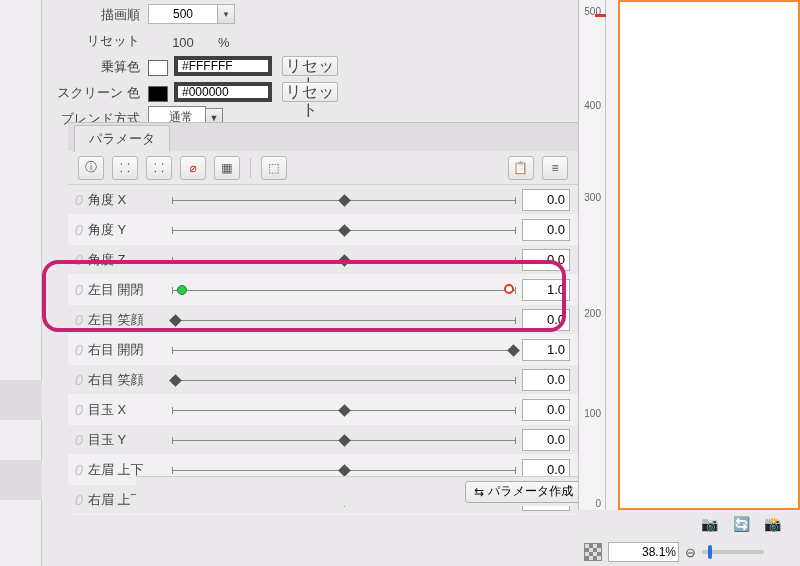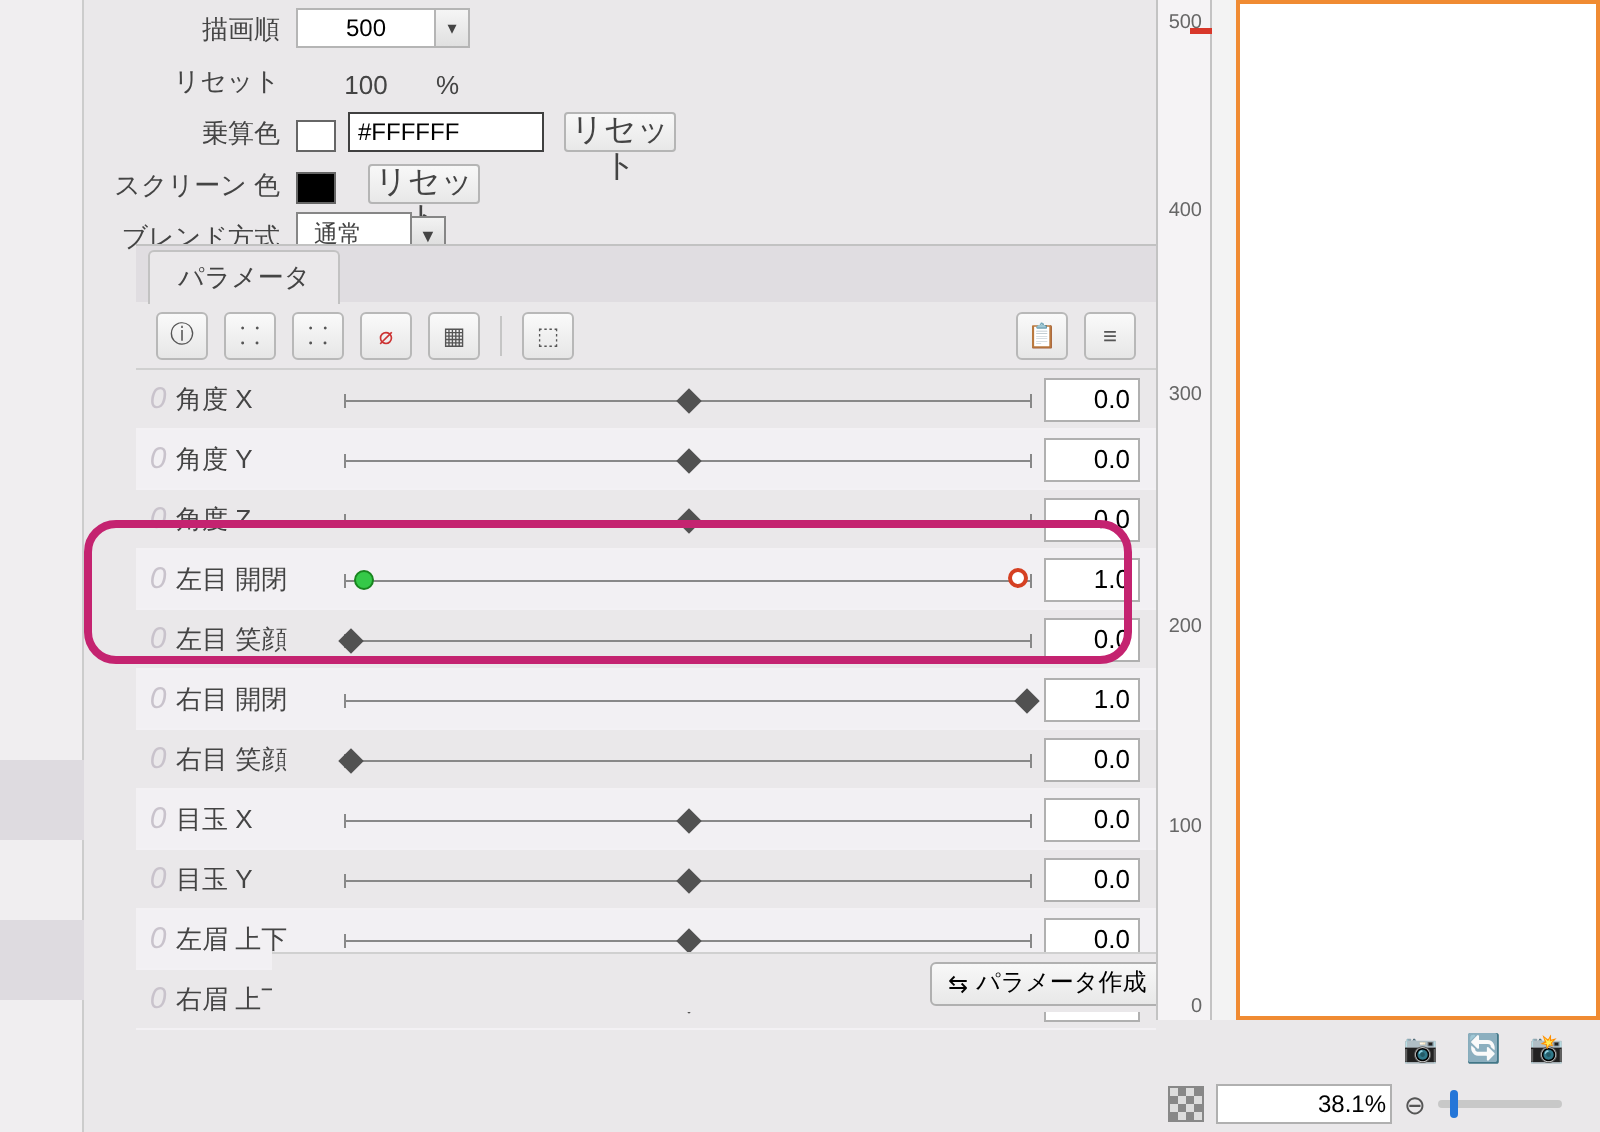--- a/index.html
+++ b/index.html
@@ -9,23 +9,23 @@
   .left-strip .blk { position: absolute; left: 0; width: 42px; height: 40px; background: #dedbe0; }
 
   .prop-panel { position: absolute; left: 42px; top: 0; width: 532px; height: 122px; background: #eae8ea; padding: 0 10px; }
   .prop-row { display: flex; align-items: flex-end; height: 24px; margin-bottom: 2px; font-size: 13px; color: #444; }
   .prop-label { width: 96px; text-align: right; padding-right: 8px; }
   .prop-num { width: 70px; text-align: center; }
   .prop-suffix { width: 20px; }
   .swatch { width: 20px; height: 16px; border: 1px solid #666; margin-right: 6px; }
   .swatch.white { background: #fff; }
   .swatch.black { background: #000; }
-  .hex-input { width: 98px; height: 20px; border: 1px solid #404040; background: #fff; font-size: 12px; padding-left: 4px; }
+  .hex-input { width: 98px; height: 20px; border: 4px solid #404040; background: #fff; font-size: 12px; padding-left: 4px; }
   .reset-btn { width: 56px; height: 20px; border: 1px solid #b5b5b5; background: linear-gradient(#f8f8f8,#e8e8e8); font-size: 16px; margin-left: 10px; border-radius: 2px; cursor: pointer; text-align:center; line-height:18px;}
-  .select-box { width: 58px; height: 22px; border: 1px solid #868686; background: #fff; font-size: 12px; display: inline-flex; align-items: center; padding-left: 8px; }
+  .select-box { width: 58px; height: 22px; border: 1px solid #868686; background: #fff; font-size: 12px; display: inline-flex; align-items: center; padding-left: 20px; }
   .select-arrow { width: 18px; height: 20px; border: 1px solid #868686; background: linear-gradient(#f2f2f2,#d8d8d8); margin-left: -1px; display:inline-flex; align-items:center; justify-content:center; font-size:9px; }
 
   .param-panel { position: absolute; left: 68px; top: 122px; width: 510px; height: 414px; background: #eae8ea; border-top:1px solid #c2c2c2; }
   .tab-bar { height: 28px; background: #e0dde1; position: relative; }
   .tab { display: inline-block; background: #eae8ea; border: 1px solid #c2c2c2; border-bottom: none; padding: 4px 14px; font-size: 13px; color: #444; margin-left: 6px; border-radius: 3px 3px 0 0; position:relative; top:2px; }
   .toolbar { height: 34px; border-bottom: 1px solid #d0d0d0; display: flex; align-items: center; padding: 0 10px; gap: 8px; }
   .tool-btn { width: 26px; height: 24px; border: 1px solid #b8b8b8; background: linear-gradient(#fafafa,#e6e6e6); border-radius: 3px; display:flex; align-items:center; justify-content:center; font-size:12px; color:#555; cursor:pointer;}
   .tool-sep { width:1px; height:20px; background:#c5c5c5; margin:0 2px; }
   .spacer { flex: 1; }
 
@@ -55,21 +55,21 @@
   .rmark { position:absolute; left:16px; width:12px; height:3px; background:#d8372a; }
 
   .canvas { position: absolute; left: 606px; top: 0; width: 194px; height: 510px; background: #f3f3f3; }
   .canvas-inner { position: absolute; left: 12px; top: 0; right: 0; bottom: 0; background: #fff; border: 2px solid #f08b32; }
 
   .status-bar { position: absolute; left: 578px; bottom: 0; right: 0; height: 56px; background: #eae8ea; }
   .cam-row { height:28px; display:flex; align-items:center; justify-content:flex-end; padding-right:18px; gap:14px; }
   .cam-ic { font-size:14px; color:#555; }
   .zoom-row { height:28px; display:flex; align-items:center; padding-left:6px; gap:6px; }
   .checker { width:18px; height:18px; background: repeating-conic-gradient(#888 0 25%, #ddd 0 50%) 0 0/8px 8px; border:1px solid #888;}
-  .zoom-box { width:88px; height:20px; border:1px solid #b0b0b0; background:#fff; font-size:12px; text-align:right; padding-right:2px; line-height:18px;}
+  .zoom-box { width:71px; height:20px; border:1px solid #b0b0b0; background:#fff; font-size:12px; text-align:right; padding-right:2px; line-height:18px;}
   .zoom-ic { font-size:13px; color:#555; }
   .zoom-slider { width:62px; height:4px; background:#c8c8c8; position:relative; border-radius:2px;}
   .zoom-knob { position:absolute; left:6px; top:-5px; width:4px; height:14px; background:#2576d8; border-radius:2px;}
 
   .num-input { width: 70px; height: 20px; border: 1px solid #b5b5b5; background: #fff; font-size: 12px; text-align:center; }
   .spin-btn { width:18px; height:20px; border:1px solid #b5b5b5; background:linear-gradient(#f5f5f5,#e0e0e0); margin-left:-1px; font-size:9px; display:inline-flex; align-items:center; justify-content:center;}
 </style>
 </head>
 <body>
 
@@ -91,20 +91,21 @@
   </div>
   <div class="prop-row">
     <span class="prop-label">乗算色</span>
     <span class="swatch white"></span>
     <input class="hex-input" value="#FFFFFF" style="">
     <span class="reset-btn">リセット</span>
   </div>
   <div class="prop-row">
     <span class="prop-label">スクリーン 色</span>
     <span class="swatch black"></span>
+    <input class="hex-input" value="#000000" style="">
     <span class="reset-btn">リセット</span>
   </div>
   <div class="prop-row">
     <span class="prop-label">ブレンド方式</span>
     <span class="select-box">通常</span>
     <span class="select-arrow">▼</span>
   </div>
 </div>
 
 <div class="param-panel">

